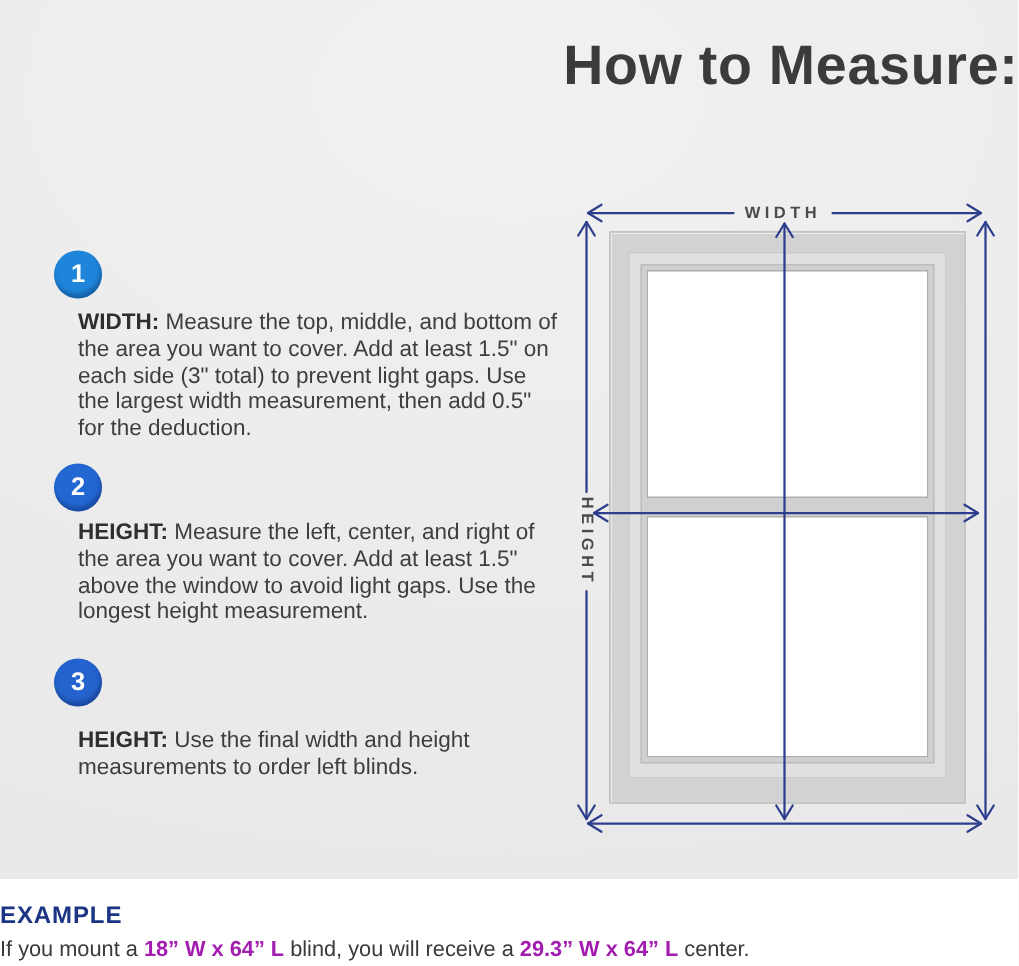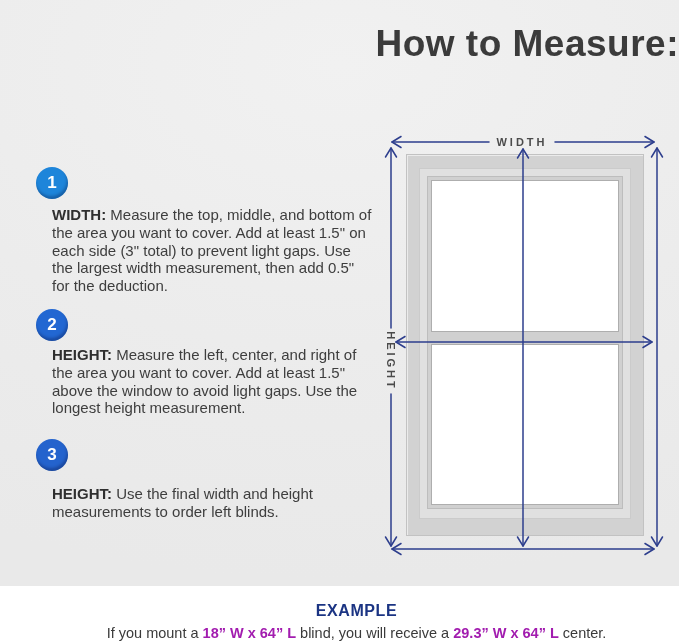--- a/index.html
+++ b/index.html
@@ -49,21 +49,21 @@
   
   .measure-svg{position:absolute;left:0;top:0;width:679px;height:644px;pointer-events:none;}
   .measure-svg *{fill:none;stroke-width:1.5;stroke-linecap:round;stroke-linejoin:round;}
   .dim-label{
     position:absolute;font-size:11px;font-weight:700;letter-spacing:3px;
     color:#4b4b4b;text-align:center;line-height:14px;white-space:nowrap;
   }
   .width-label{left:489px;top:135px;width:66px;}
   .height-label{left:358px;top:354px;width:66px;height:14px;transform:rotate(90deg);}
   
-  .footer{position:absolute;left:0;right:0;top:586px;bottom:0;background:#ffffff;text-align:center;padding-left:34px;}
+  .footer{position:absolute;left:0;right:0;top:586px;bottom:0;background:#ffffff;}
   .example-heading{margin-top:17px;font-size:16px;font-weight:700;letter-spacing:.6px;line-height:16px;color:#1b3483;}
   .example-line{margin-top:6px;font-size:14.5px;line-height:16px;color:#3a3a3a;}
   .example-line b{color:#a21caf;}
 </style>
 </head>
 <body>
 
 <div class="canvas">
 
   <div class="title">

